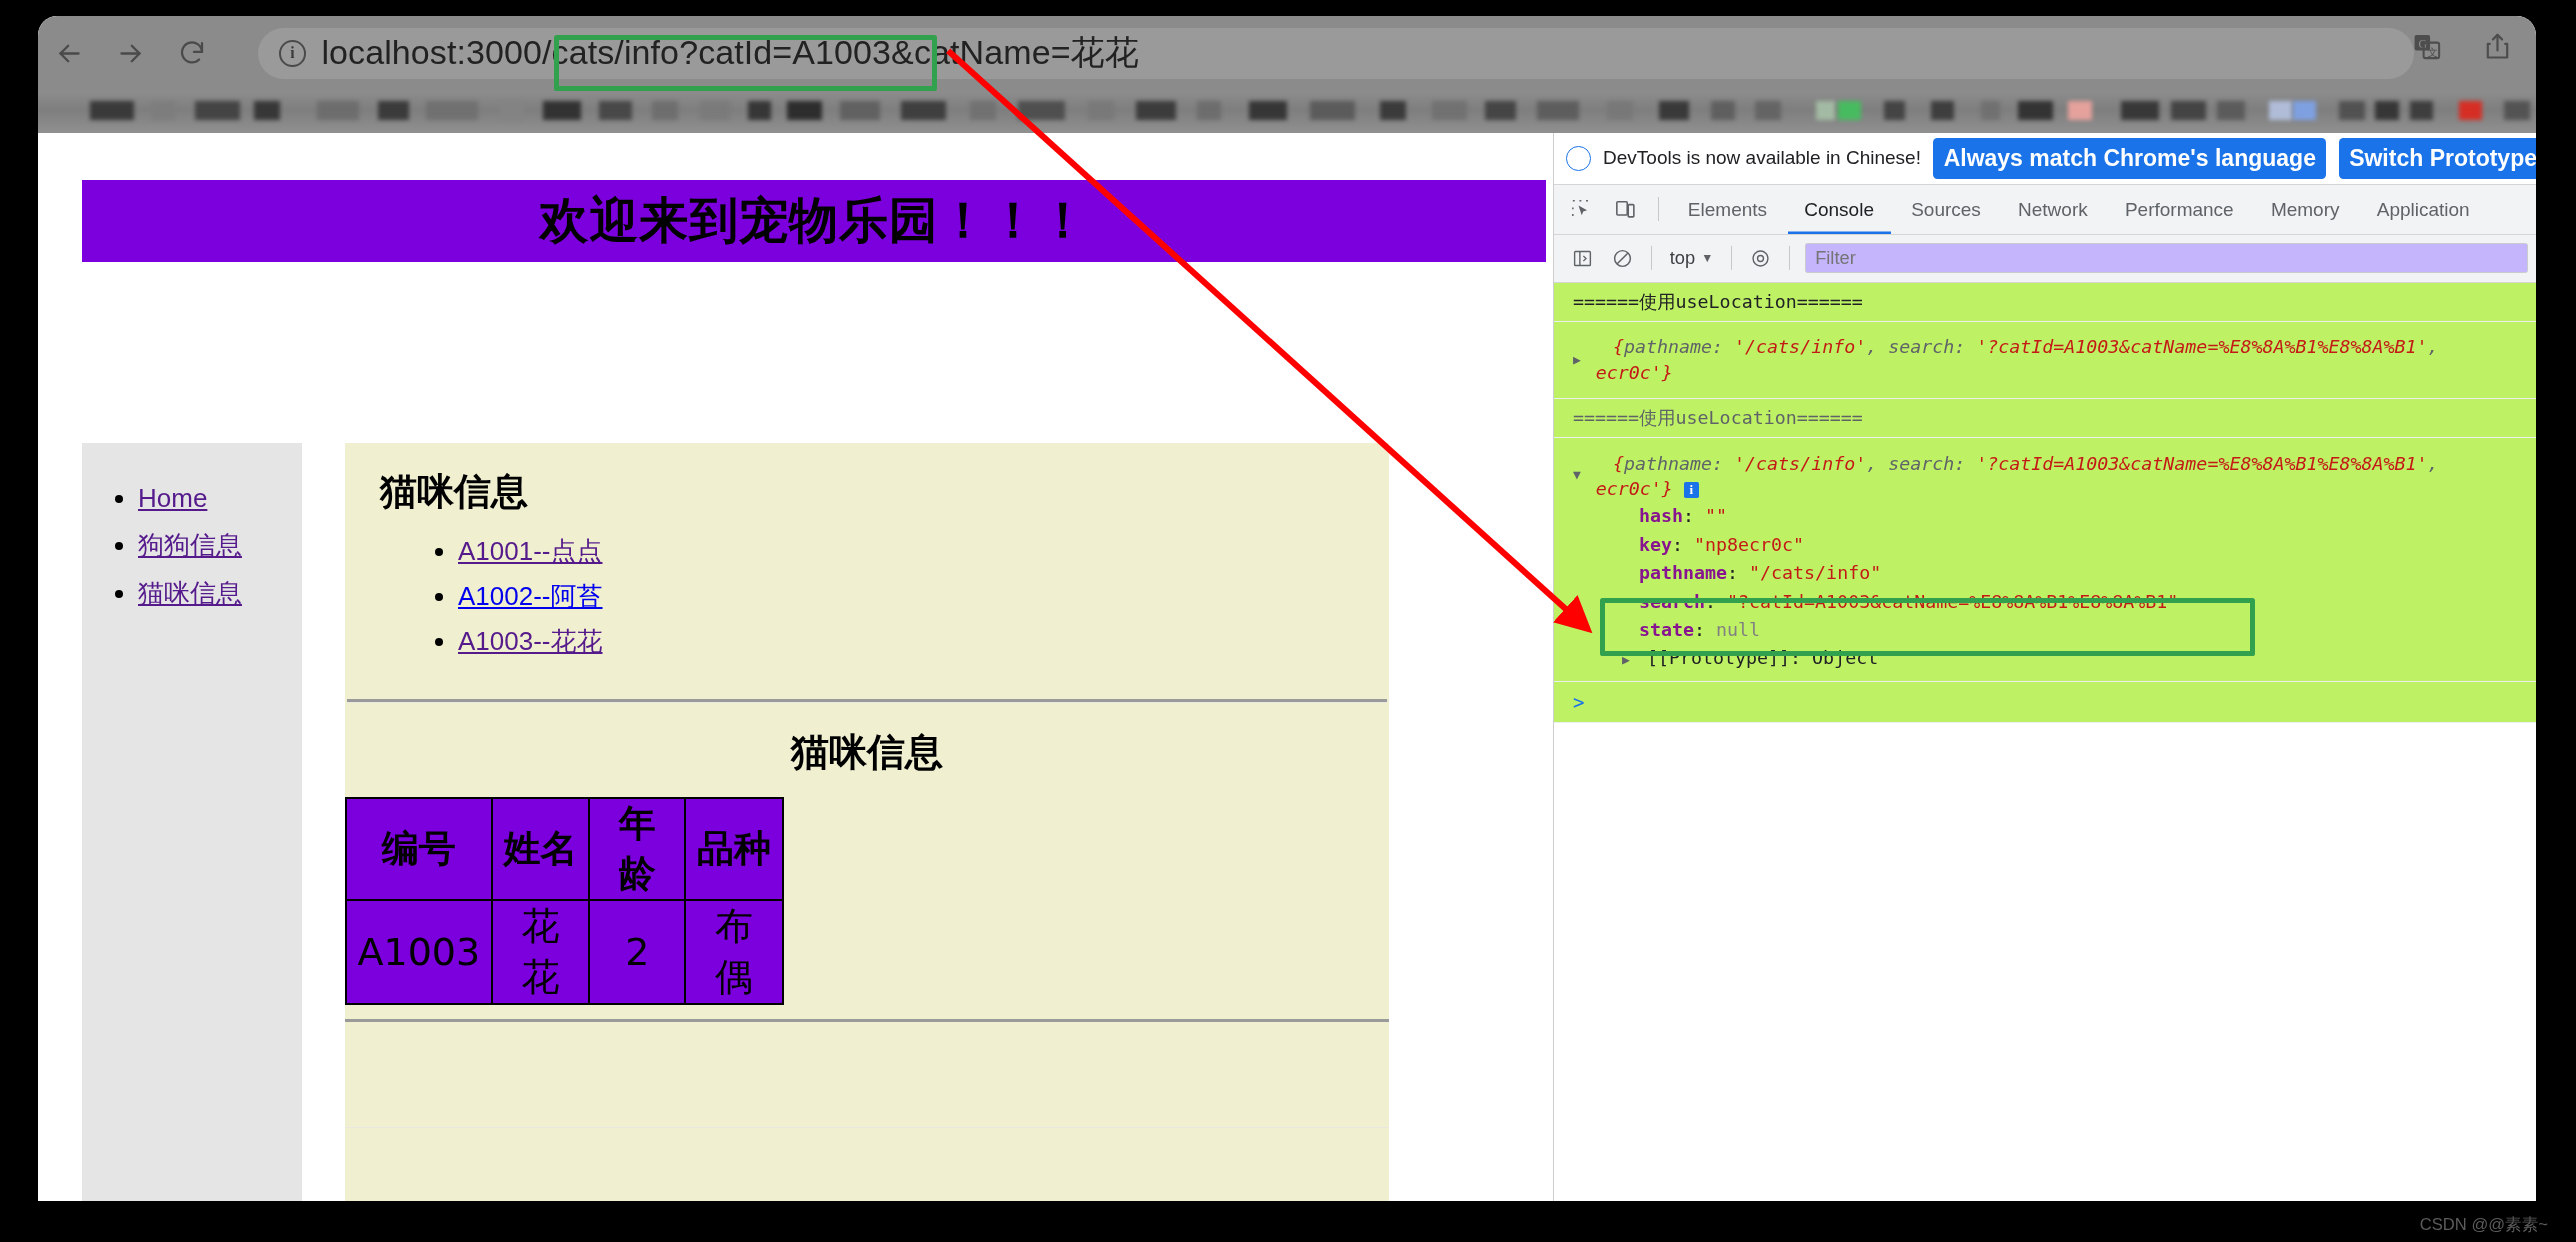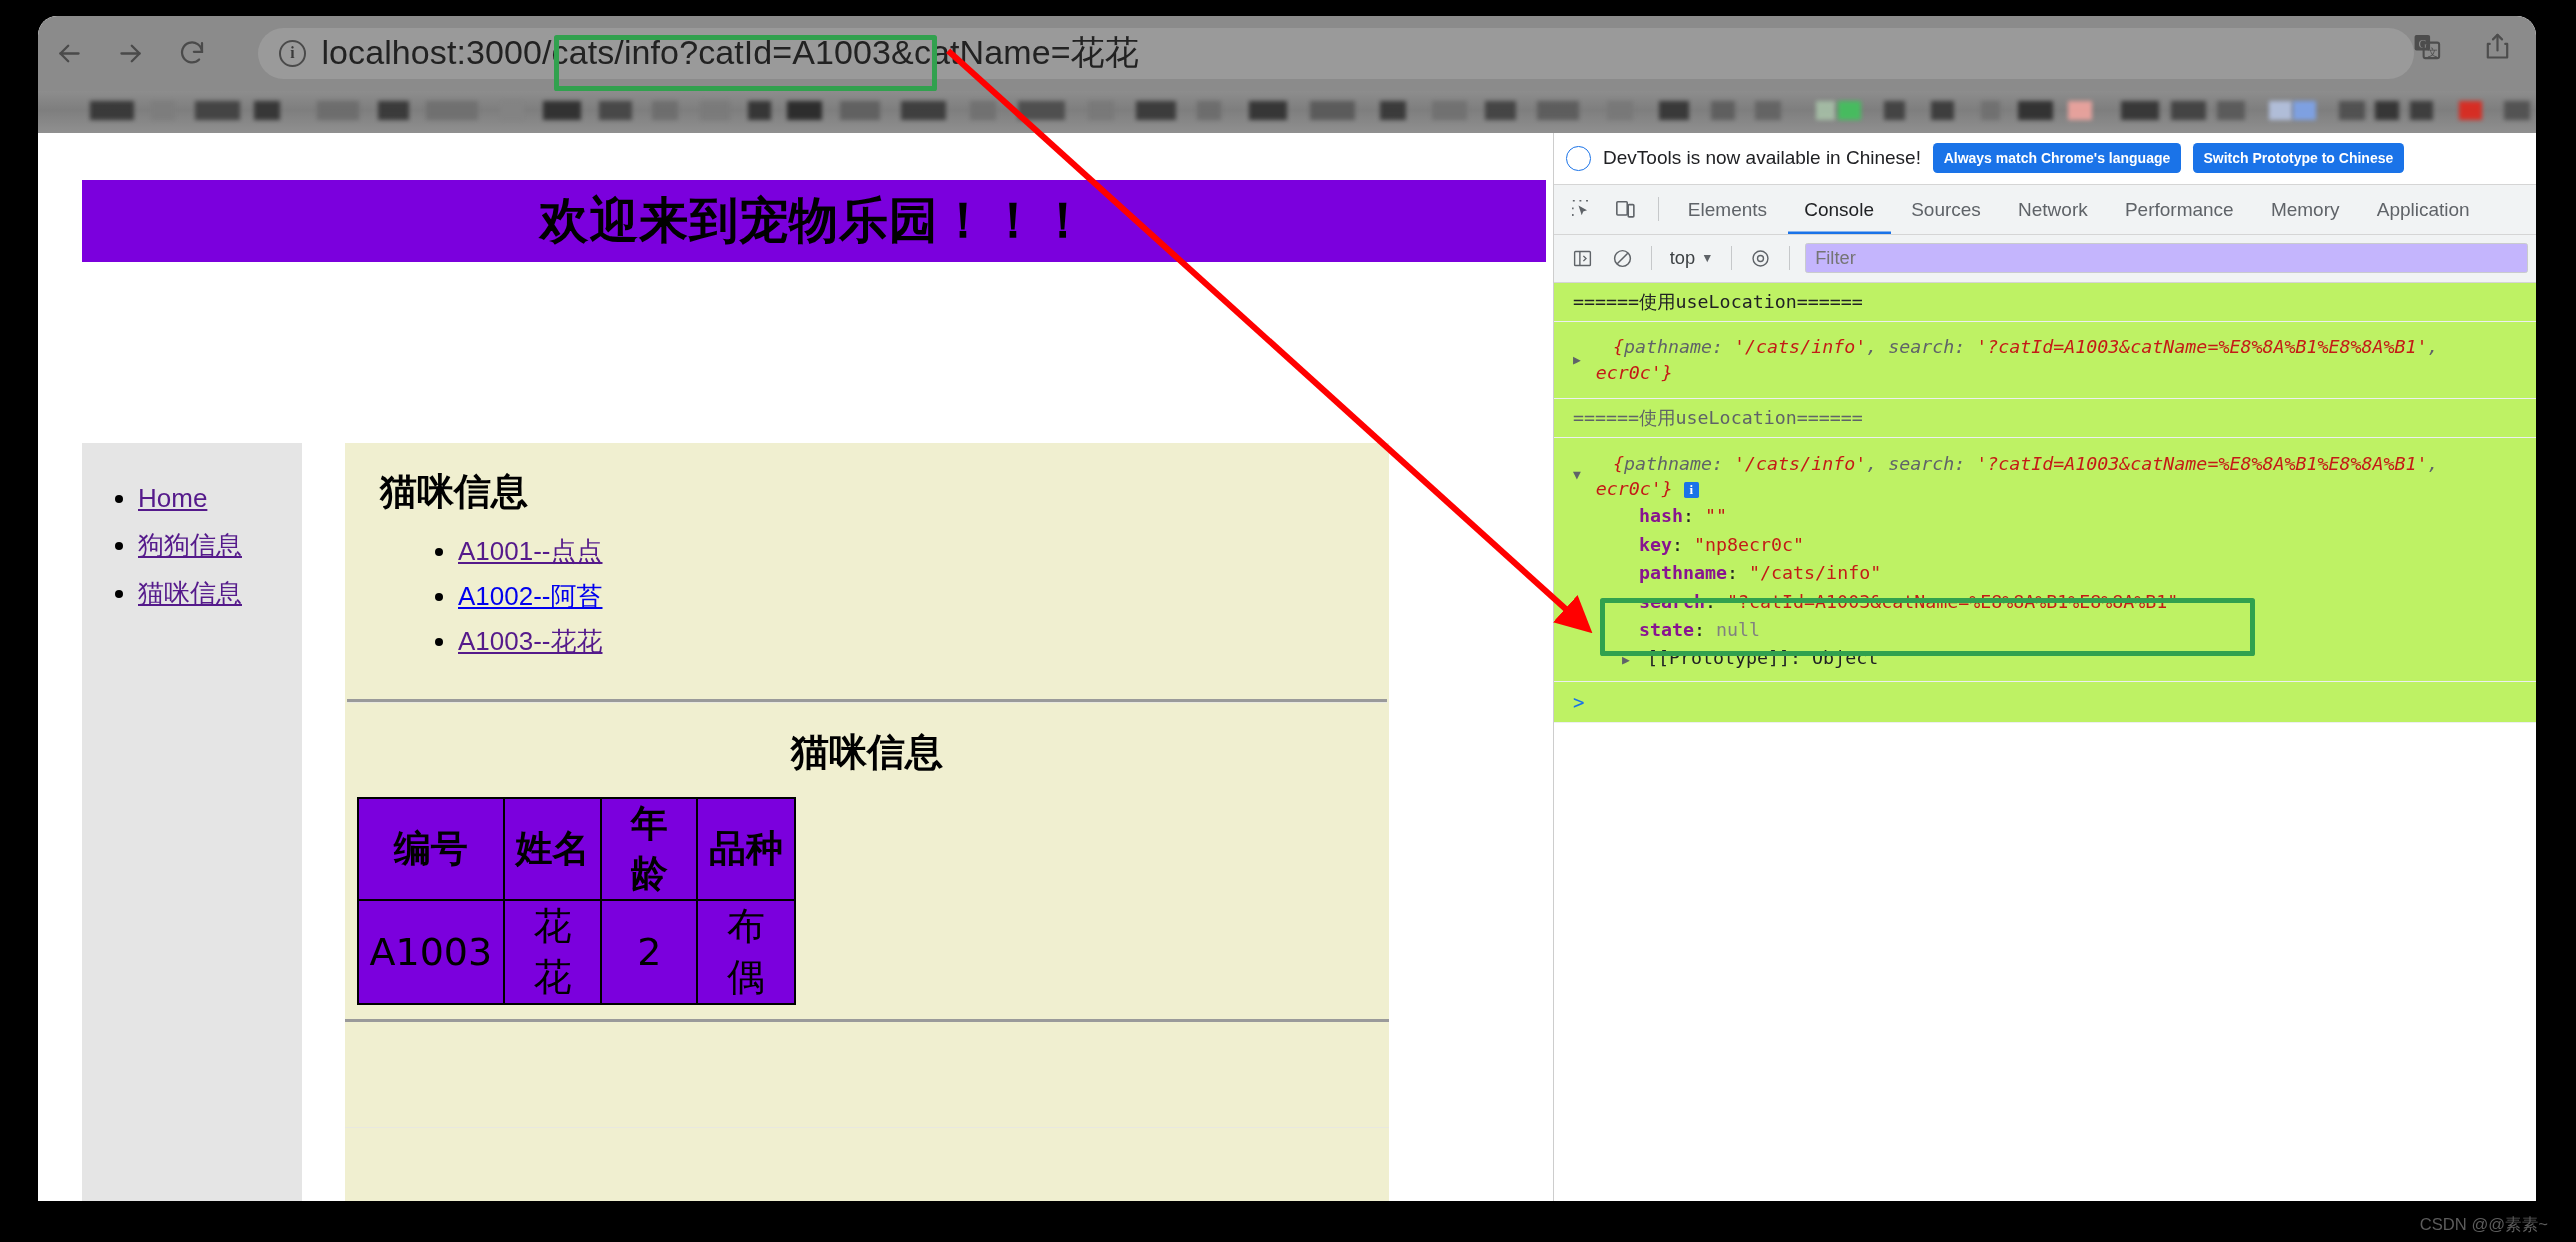--- a/index.html
+++ b/index.html
@@ -278,21 +278,21 @@
     flex: none;
   }
   .dt-notice-text {
     font-size: 19px;
     color: #202124;
     white-space: nowrap;
   }
   .dt-btn {
     background: #1a73e8;
     color: #fff;
-    font-size: 14px;
+    font-size: 23px;
     font-weight: bold;
     border: none;
     border-radius: 4.4px;
     padding: 7px 10.5px;
     white-space: nowrap;
     cursor: pointer;
     font-family: "Liberation Sans", sans-serif;
   }
   .dt-tabs {
     height: 49px;
@@ -588,21 +588,21 @@
           </li>
           <li>
             <a class="cat-link" href="#">A1003--花花</a>
           </li>
         </ul>
 
         <hr class="divider">
 
         <div class="detail-title">猫咪信息</div>
 
-        <div class="table-wrap" style="margin-left:12px;">
+        <div class="table-wrap" style="margin-left:0;">
           <table class="cat-table">
             <thead>
               <tr>
                 <th>编号</th>
                 <th>姓名</th>
                 <th>年龄</th>
                 <th>品种</th>
               </tr>
             </thead>
             <tbody>

